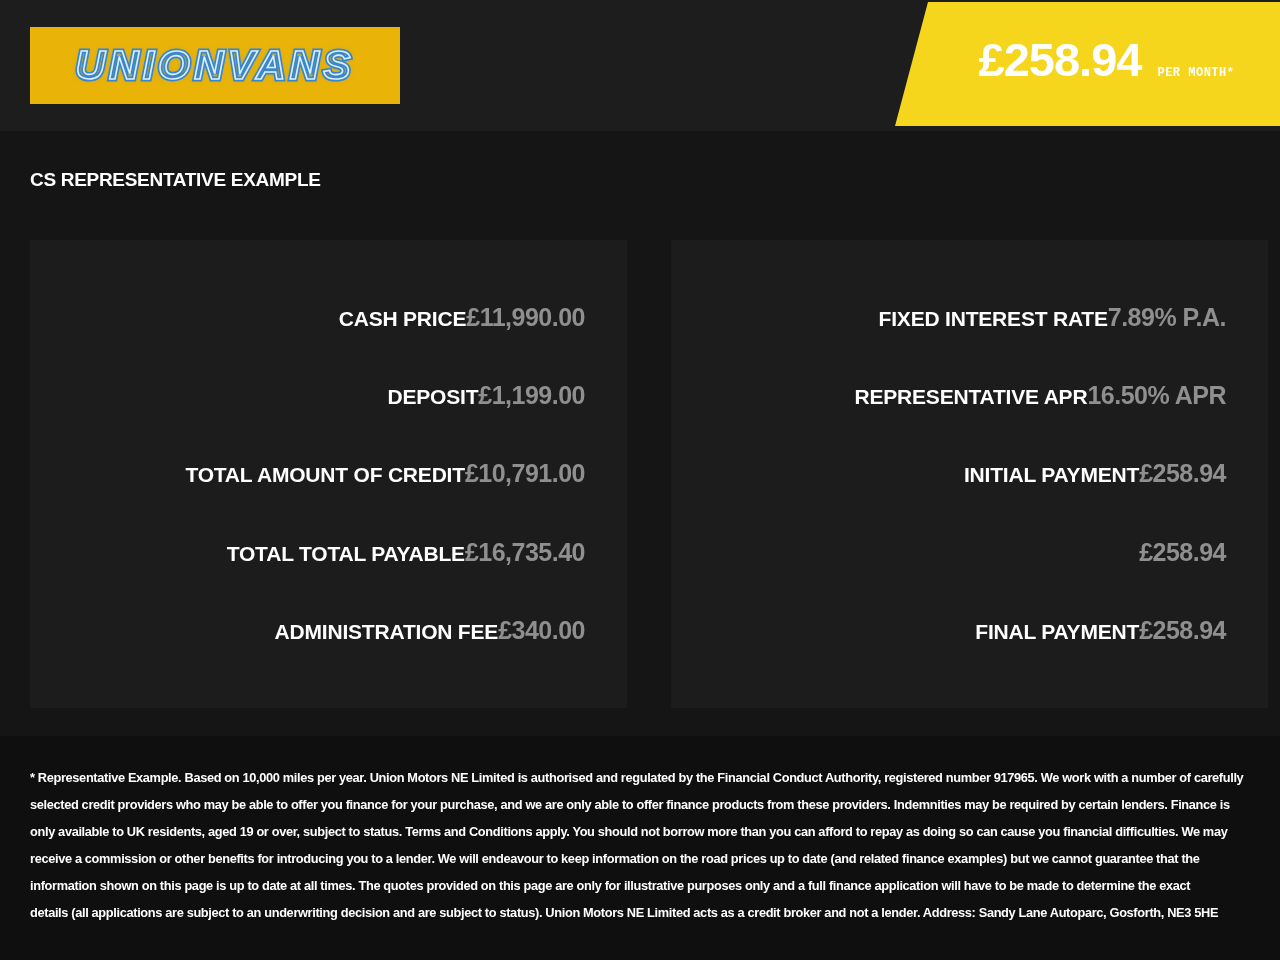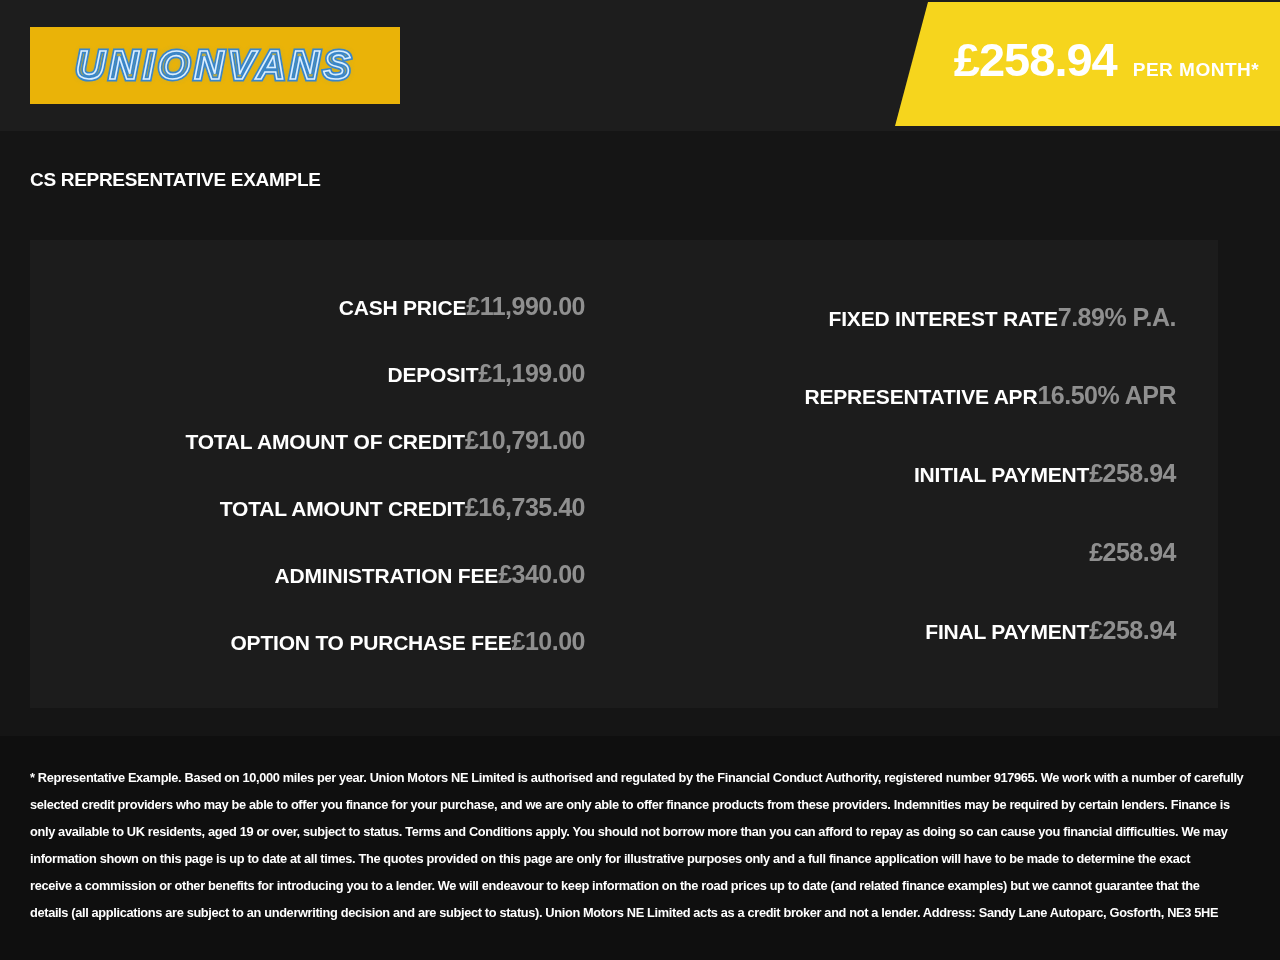--- a/index.html
+++ b/index.html
@@ -67,25 +67,26 @@
     gap: 16px;
   }
   .banner-amount {
     font-size: 47px;
     font-weight: bold;
     color: #ffffff;
     letter-spacing: -1px;
     line-height: 1;
   }
   .banner-period {
-    font-size: 19px;
+    font-size: 12px;
     font-weight: bold;
     color: #ffffff;
     letter-spacing: 0.5px;
     line-height: 1;
+    font-family: Liberation Mono, monospace;
   }
 
   
   .page-title {
     position: absolute;
     left: 30px; top: 169px;
     font-size: 19px;
     font-weight: bold;
     color: #ffffff;
     letter-spacing: -0.3px;
@@ -94,21 +95,21 @@
     position: absolute;
     top: 240px;
     width: 597px; height: 468px;
     background: #1c1c1c;
     display: flex;
     flex-direction: column;
     justify-content: space-evenly;
     padding: 14px 0;
   }
   .panel.left  { left: 30px; }
-  .panel.right { left: 621px; }
+  .panel.right { left: 671px; }
   .fin-row {
     display: flex;
     justify-content: flex-end;
     align-items: baseline;
     padding: 0 42px 0 40px;
   }
   .fin-label {
     font-size: 21px;
     font-weight: bold;
     color: #ffffff;
@@ -171,33 +172,29 @@
         <span class="fin-label">DEPOSIT</span>
         <span class="fin-value">£1,199.00</span>
       </div>
 
       <div class="fin-row">
         <span class="fin-label">TOTAL AMOUNT OF CREDIT</span>
         <span class="fin-value">£10,791.00</span>
       </div>
 
       <div class="fin-row">
-        <span class="fin-label">TOTAL AMOUNT CREDIT</span>
+        <span class="fin-label">TOTAL TOTAL PAYABLE</span>
         <span class="fin-value">£16,735.40</span>
       </div>
 
       <div class="fin-row">
         <span class="fin-label">ADMINISTRATION FEE</span>
         <span class="fin-value">£340.00</span>
       </div>
 
-      <div class="fin-row">
-        <span class="fin-label">OPTION TO PURCHASE FEE</span>
-        <span class="fin-value">£10.00</span>
-      </div>
     </div>
 
   <div class="panel right">
 
       <div class="fin-row">
         <span class="fin-label">FIXED INTEREST RATE</span>
         <span class="fin-value">7.89% P.A.</span>
       </div>
 
       <div class="fin-row">
@@ -222,20 +219,20 @@
     </div>
 
   <div class="footer">
 
       <div class="disc-line">* Representative Example. Based on 10,000 miles per year. Union Motors NE Limited is authorised and regulated by the Financial Conduct Authority, registered number 917965. We work with a number of carefully</div>
 
       <div class="disc-line">selected credit providers who may be able to offer you finance for your purchase, and we are only able to offer finance products from these providers. Indemnities may be required by certain lenders. Finance is</div>
 
       <div class="disc-line">only available to UK residents, aged 19 or over, subject to status. Terms and Conditions apply. You should not borrow more than you can afford to repay as doing so can cause you financial difficulties. We may</div>
 
+      <div class="disc-line">receive a commission or other benefits for introducing you to a lender. We will endeavour to keep information on the road prices up to date (and related finance examples) but we cannot guarantee that the</div>
+
       <div class="disc-line">information shown on this page is up to date at all times. The quotes provided on this page are only for illustrative purposes only and a full finance application will have to be made to determine the exact</div>
 
-      <div class="disc-line">receive a commission or other benefits for introducing you to a lender. We will endeavour to keep information on the road prices up to date (and related finance examples) but we cannot guarantee that the</div>
-
       <div class="disc-line">details (all applications are subject to an underwriting decision and are subject to status). Union Motors NE Limited acts as a credit broker and not a lender. Address: Sandy Lane Autoparc, Gosforth, NE3 5HE</div>
     </div>
 
 </div>
 
 </body></html>

